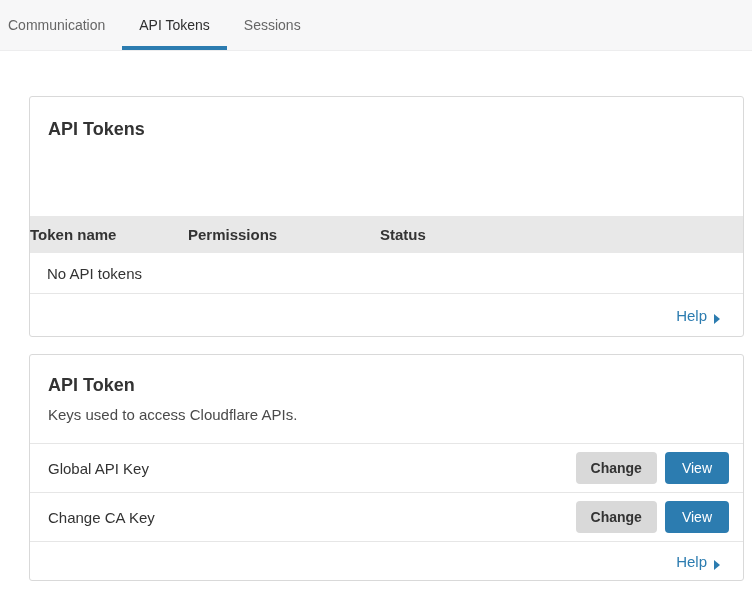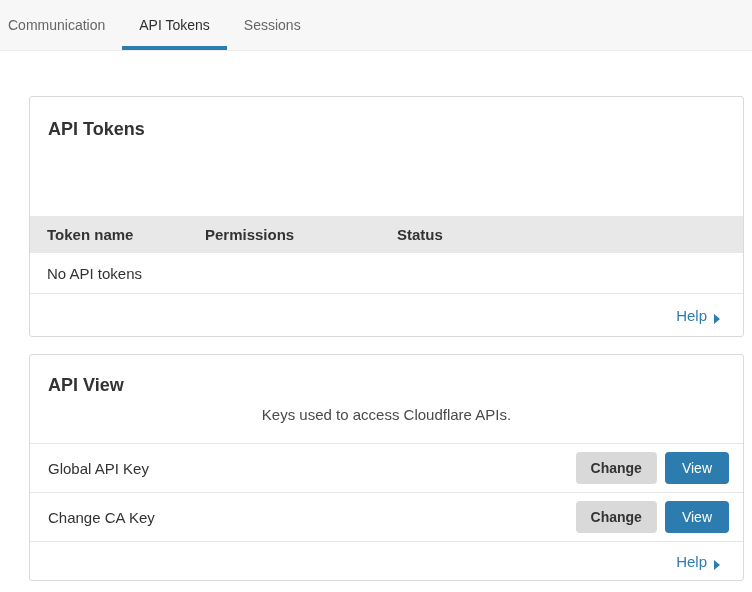--- a/index.html
+++ b/index.html
@@ -77,21 +77,20 @@
     padding: 9px 15px;
     font-weight: bold;
   }
 
   
   .table-header {
     display: grid;
     grid-template-columns: 158px 192px 193px 1fr;
     align-items: center;
     height: 37px;
-    padding-left: 17px;
     background: var(--table-header-bg, #e8e8e8);
     font-size: 15px;
     font-weight: bold;
     color: #333;
   }
   .table-empty-row {
     display: flex;
     align-items: center;
     height: 40px;
     padding-left: 17px;
@@ -119,21 +118,21 @@
     width: 0; height: 0;
     border-top: 5px solid transparent;
     border-bottom: 5px solid transparent;
     border-left: 6px solid var(--accent-blue, #2c7cb0);
     display: inline-block;
   }
 
   
   .card-header2 { padding: 20px 18px; height: 88px; }
   .card-header2 h2 { font-size: 18px; font-weight: bold; color: #333; margin-bottom: 10px; }
-  .card-header2 p { font-size: 15px; color: var(--text-muted, #4a4a4a); text-align: center; }
+  .card-header2 p { font-size: 15px; color: var(--text-muted, #4a4a4a); }
   .key-row {
     display: flex;
     align-items: center;
     justify-content: space-between;
     height: 49px;
     padding: 0 14px 0 18px;
     border-top: 1px solid var(--divider, #e6e6e6);
   }
   .key-label { font-size: 15px; color: #333; }
   .key-actions { display: flex; align-items: center; gap: 8px; }
@@ -178,21 +177,21 @@
       <div class="card-footer">
         <a class="help-link">
           <span>Help</span>
           <span class="tri"></span>
         </a>
       </div>
     </section>
 
     <section class="card">
       <div class="card-header2">
-        <h2>API View</h2>
+        <h2>API Token</h2>
         <p>Keys used to access Cloudflare APIs.</p>
       </div>
 
       <div class="key-row">
         <span class="key-label">Global API Key</span>
         <div class="key-actions">
           <button class="btn btn-secondary">Change</button>
           <button class="btn btn-primary">View</button>
         </div>
       </div>

